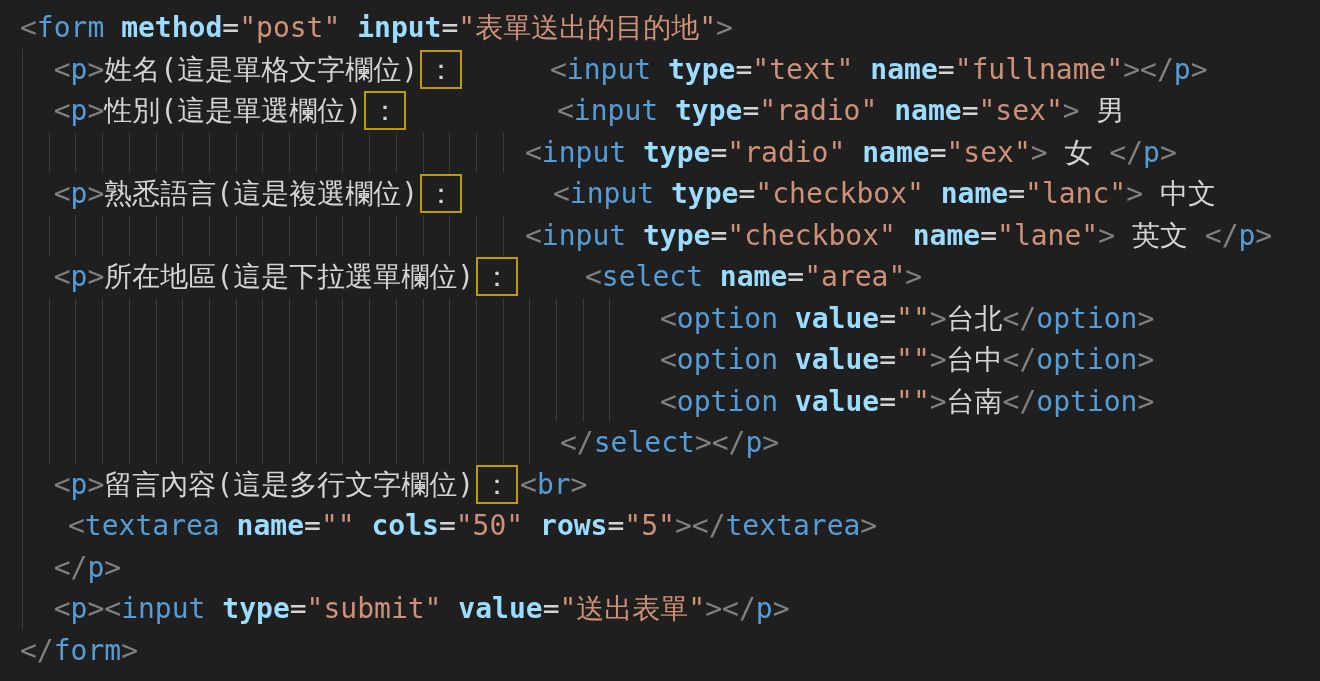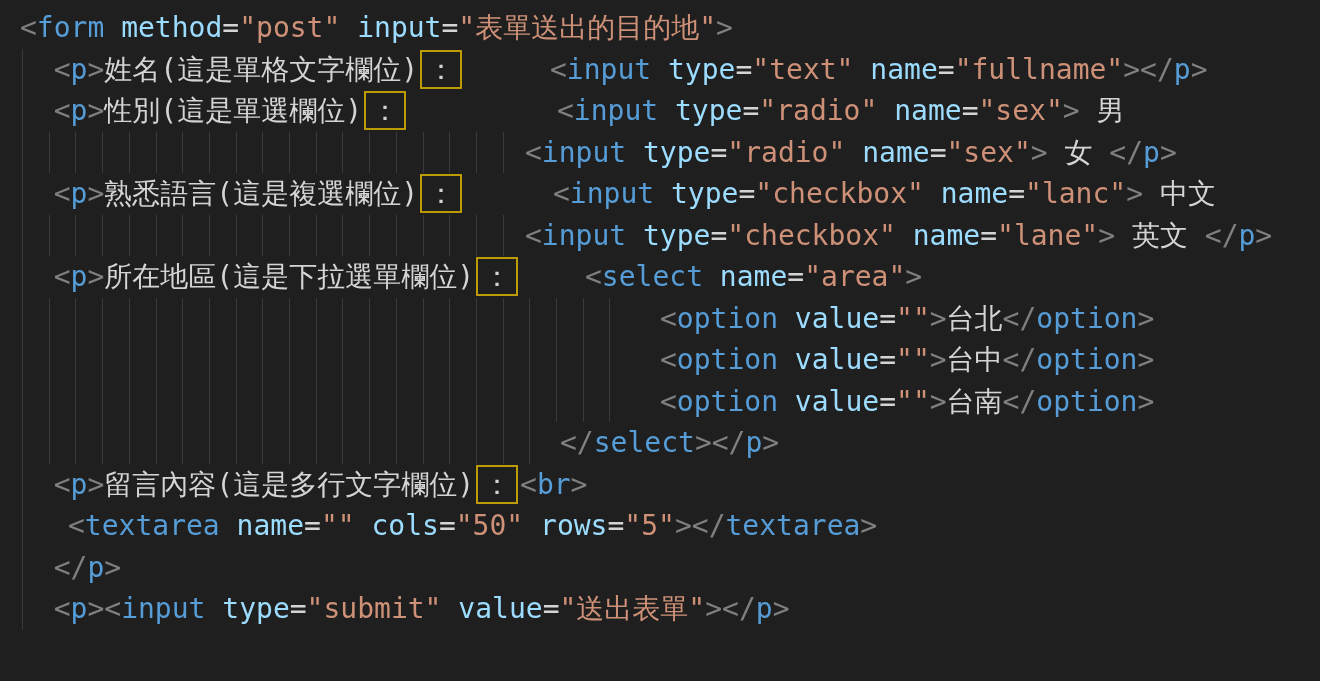--- a/index.html
+++ b/index.html
@@ -14,21 +14,21 @@
     font-size:28px;
     line-height:41.5px;
     cursor:text;
   }
   .line{position:relative;height:41.5px;white-space:pre;}
   .seg{white-space:pre;}
   .seg.abs{position:absolute;top:0;}
   .guide{position:absolute;top:0;height:100%;width:1px;background:var(--guide,#3a3a3a);}
   .tok{white-space:pre;}
   .tag  {color:var(--tag,#569cd6);}
-  .attr {color:var(--attr,#9cdcfe);}
+  .attr {color:var(--attr,#9cdcfe);font-weight:bold;}
   .str  {color:var(--str,#ce9178);}
   .punct{color:var(--punct,#808080);}
   .text {color:var(--text,#d4d4d4);}
   .eq   {color:var(--eq,#d4d4d4);}
   .ubox{
     border:2px solid var(--ubox,#bd9b03);
     padding:1px 5px;
     margin:0 2px;
   }
 </style>
@@ -44,13 +44,14 @@
     <div class="line"><span class="guide" style="left: 2px;"></span><span class="guide" style="left: 28.7px;"></span><span class="guide" style="left: 55.4px;"></span><span class="guide" style="left: 82.1px;"></span><span class="guide" style="left: 108.8px;"></span><span class="guide" style="left: 135.5px;"></span><span class="guide" style="left: 162.2px;"></span><span class="guide" style="left: 188.9px;"></span><span class="guide" style="left: 215.6px;"></span><span class="guide" style="left: 242.3px;"></span><span class="guide" style="left: 269px;"></span><span class="guide" style="left: 295.7px;"></span><span class="guide" style="left: 322.4px;"></span><span class="guide" style="left: 349.1px;"></span><span class="guide" style="left: 375.8px;"></span><span class="guide" style="left: 402.5px;"></span><span class="guide" style="left: 429.2px;"></span><span class="guide" style="left: 455.9px;"></span><span class="guide" style="left: 482.6px;"></span><span class="seg abs" style="left: 505px;"><span class="tok punct">&lt;</span><span class="tok tag">input</span><span class="tok attr"> type</span><span class="tok eq">=</span><span class="tok str">"checkbox"</span><span class="tok attr"> name</span><span class="tok eq">=</span><span class="tok str">"lane"</span><span class="tok punct">&gt;</span><span class="tok text"> 英文 </span><span class="tok punct">&lt;/</span><span class="tok tag">p</span><span class="tok punct">&gt;</span></span></div>
     <div class="line"><span class="guide" style="left: 2px;"></span><span class="seg"><span class="tok text">  </span><span class="tok punct">&lt;</span><span class="tok tag">p</span><span class="tok punct">&gt;</span><span class="tok text">所在地區(這是下拉選單欄位)</span><span class="tok text ubox">：</span></span><span class="seg abs" style="left: 565px;"><span class="tok punct">&lt;</span><span class="tok tag">select</span><span class="tok attr"> name</span><span class="tok eq">=</span><span class="tok str">"area"</span><span class="tok punct">&gt;</span></span></div>
     <div class="line"><span class="guide" style="left: 2px;"></span><span class="guide" style="left: 28.7px;"></span><span class="guide" style="left: 55.4px;"></span><span class="guide" style="left: 82.1px;"></span><span class="guide" style="left: 108.8px;"></span><span class="guide" style="left: 135.5px;"></span><span class="guide" style="left: 162.2px;"></span><span class="guide" style="left: 188.9px;"></span><span class="guide" style="left: 215.6px;"></span><span class="guide" style="left: 242.3px;"></span><span class="guide" style="left: 269px;"></span><span class="guide" style="left: 295.7px;"></span><span class="guide" style="left: 322.4px;"></span><span class="guide" style="left: 349.1px;"></span><span class="guide" style="left: 375.8px;"></span><span class="guide" style="left: 402.5px;"></span><span class="guide" style="left: 429.2px;"></span><span class="guide" style="left: 455.9px;"></span><span class="guide" style="left: 482.6px;"></span><span class="guide" style="left: 509.3px;"></span><span class="guide" style="left: 536px;"></span><span class="guide" style="left: 562.7px;"></span><span class="guide" style="left: 589.4px;"></span><span class="seg abs" style="left: 640px;"><span class="tok punct">&lt;</span><span class="tok tag">option</span><span class="tok attr"> value</span><span class="tok eq">=</span><span class="tok str">""</span><span class="tok punct">&gt;</span><span class="tok text">台北</span><span class="tok punct">&lt;/</span><span class="tok tag">option</span><span class="tok punct">&gt;</span></span></div>
     <div class="line"><span class="guide" style="left: 2px;"></span><span class="guide" style="left: 28.7px;"></span><span class="guide" style="left: 55.4px;"></span><span class="guide" style="left: 82.1px;"></span><span class="guide" style="left: 108.8px;"></span><span class="guide" style="left: 135.5px;"></span><span class="guide" style="left: 162.2px;"></span><span class="guide" style="left: 188.9px;"></span><span class="guide" style="left: 215.6px;"></span><span class="guide" style="left: 242.3px;"></span><span class="guide" style="left: 269px;"></span><span class="guide" style="left: 295.7px;"></span><span class="guide" style="left: 322.4px;"></span><span class="guide" style="left: 349.1px;"></span><span class="guide" style="left: 375.8px;"></span><span class="guide" style="left: 402.5px;"></span><span class="guide" style="left: 429.2px;"></span><span class="guide" style="left: 455.9px;"></span><span class="guide" style="left: 482.6px;"></span><span class="guide" style="left: 509.3px;"></span><span class="guide" style="left: 536px;"></span><span class="guide" style="left: 562.7px;"></span><span class="guide" style="left: 589.4px;"></span><span class="seg abs" style="left: 640px;"><span class="tok punct">&lt;</span><span class="tok tag">option</span><span class="tok attr"> value</span><span class="tok eq">=</span><span class="tok str">""</span><span class="tok punct">&gt;</span><span class="tok text">台中</span><span class="tok punct">&lt;/</span><span class="tok tag">option</span><span class="tok punct">&gt;</span></span></div>
     <div class="line"><span class="guide" style="left: 2px;"></span><span class="guide" style="left: 28.7px;"></span><span class="guide" style="left: 55.4px;"></span><span class="guide" style="left: 82.1px;"></span><span class="guide" style="left: 108.8px;"></span><span class="guide" style="left: 135.5px;"></span><span class="guide" style="left: 162.2px;"></span><span class="guide" style="left: 188.9px;"></span><span class="guide" style="left: 215.6px;"></span><span class="guide" style="left: 242.3px;"></span><span class="guide" style="left: 269px;"></span><span class="guide" style="left: 295.7px;"></span><span class="guide" style="left: 322.4px;"></span><span class="guide" style="left: 349.1px;"></span><span class="guide" style="left: 375.8px;"></span><span class="guide" style="left: 402.5px;"></span><span class="guide" style="left: 429.2px;"></span><span class="guide" style="left: 455.9px;"></span><span class="guide" style="left: 482.6px;"></span><span class="guide" style="left: 509.3px;"></span><span class="guide" style="left: 536px;"></span><span class="guide" style="left: 562.7px;"></span><span class="guide" style="left: 589.4px;"></span><span class="seg abs" style="left: 640px;"><span class="tok punct">&lt;</span><span class="tok tag">option</span><span class="tok attr"> value</span><span class="tok eq">=</span><span class="tok str">""</span><span class="tok punct">&gt;</span><span class="tok text">台南</span><span class="tok punct">&lt;/</span><span class="tok tag">option</span><span class="tok punct">&gt;</span></span></div>
     <div class="line"><span class="guide" style="left: 2px;"></span><span class="guide" style="left: 28.7px;"></span><span class="guide" style="left: 55.4px;"></span><span class="guide" style="left: 82.1px;"></span><span class="guide" style="left: 108.8px;"></span><span class="guide" style="left: 135.5px;"></span><span class="guide" style="left: 162.2px;"></span><span class="guide" style="left: 188.9px;"></span><span class="guide" style="left: 215.6px;"></span><span class="guide" style="left: 242.3px;"></span><span class="guide" style="left: 269px;"></span><span class="guide" style="left: 295.7px;"></span><span class="guide" style="left: 322.4px;"></span><span class="guide" style="left: 349.1px;"></span><span class="guide" style="left: 375.8px;"></span><span class="guide" style="left: 402.5px;"></span><span class="guide" style="left: 429.2px;"></span><span class="guide" style="left: 455.9px;"></span><span class="guide" style="left: 482.6px;"></span><span class="guide" style="left: 509.3px;"></span><span class="seg abs" style="left: 540px;"><span class="tok punct">&lt;/</span><span class="tok tag">select</span><span class="tok punct">&gt;</span><span class="tok punct">&lt;/</span><span class="tok tag">p</span><span class="tok punct">&gt;</span></span></div>
     <div class="line"><span class="guide" style="left: 2px;"></span><span class="seg"><span class="tok text">  </span><span class="tok punct">&lt;</span><span class="tok tag">p</span><span class="tok punct">&gt;</span><span class="tok text">留言內容(這是多行文字欄位)</span><span class="tok text ubox">：</span><span class="tok punct">&lt;</span><span class="tok tag">br</span><span class="tok punct">&gt;</span></span></div>
     <div class="line"><span class="guide" style="left: 2px;"></span><span class="seg abs" style="left: 48px;"><span class="tok punct">&lt;</span><span class="tok tag">textarea</span><span class="tok attr"> name</span><span class="tok eq">=</span><span class="tok str">""</span><span class="tok attr"> cols</span><span class="tok eq">=</span><span class="tok str">"50"</span><span class="tok attr"> rows</span><span class="tok eq">=</span><span class="tok str">"5"</span><span class="tok punct">&gt;</span><span class="tok punct">&lt;/</span><span class="tok tag">textarea</span><span class="tok punct">&gt;</span></span></div>
     <div class="line"><span class="guide" style="left: 2px;"></span><span class="seg"><span class="tok text">  </span><span class="tok punct">&lt;/</span><span class="tok tag">p</span><span class="tok punct">&gt;</span></span></div>
     <div class="line"><span class="guide" style="left: 2px;"></span><span class="seg"><span class="tok text">  </span><span class="tok punct">&lt;</span><span class="tok tag">p</span><span class="tok punct">&gt;</span><span class="tok punct">&lt;</span><span class="tok tag">input</span><span class="tok attr"> type</span><span class="tok eq">=</span><span class="tok str">"submit"</span><span class="tok attr"> value</span><span class="tok eq">=</span><span class="tok str">"送出表單"</span><span class="tok punct">&gt;</span><span class="tok punct">&lt;/</span><span class="tok tag">p</span><span class="tok punct">&gt;</span></span></div>
+    <div class="line"><span class="seg"><span class="tok punct">&lt;/</span><span class="tok tag">form</span><span class="tok punct">&gt;</span></span></div>
   </div>
 
 </body></html>

